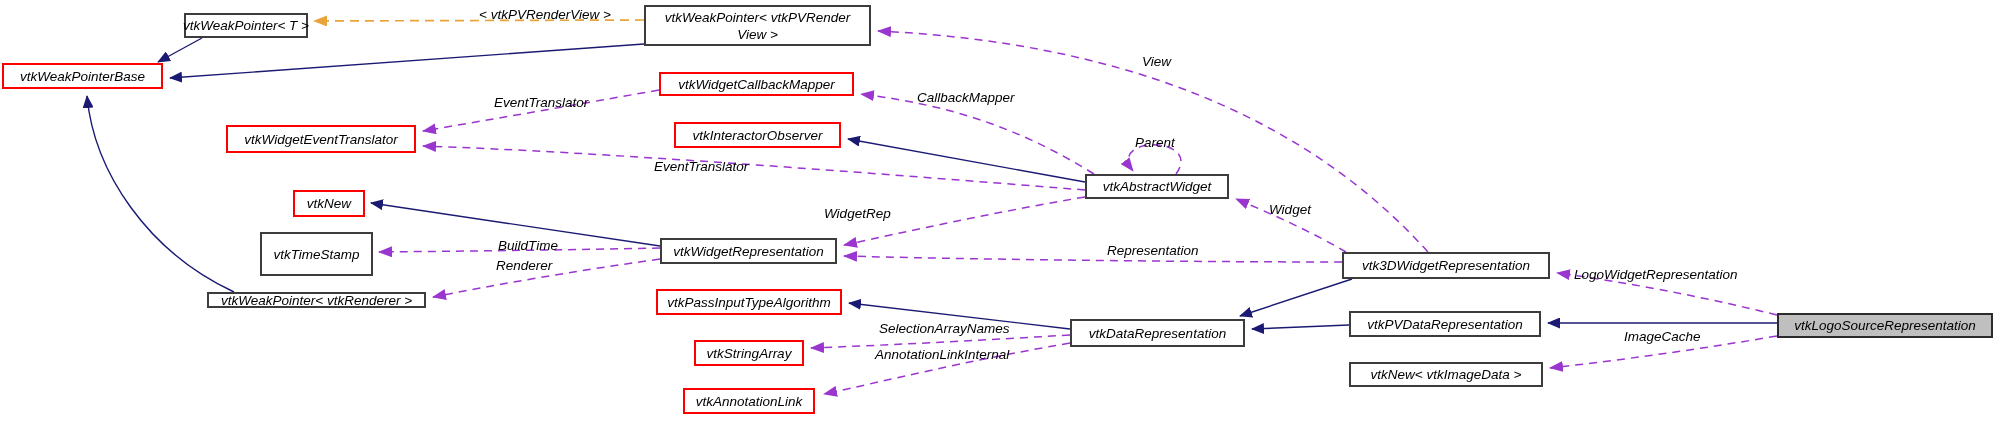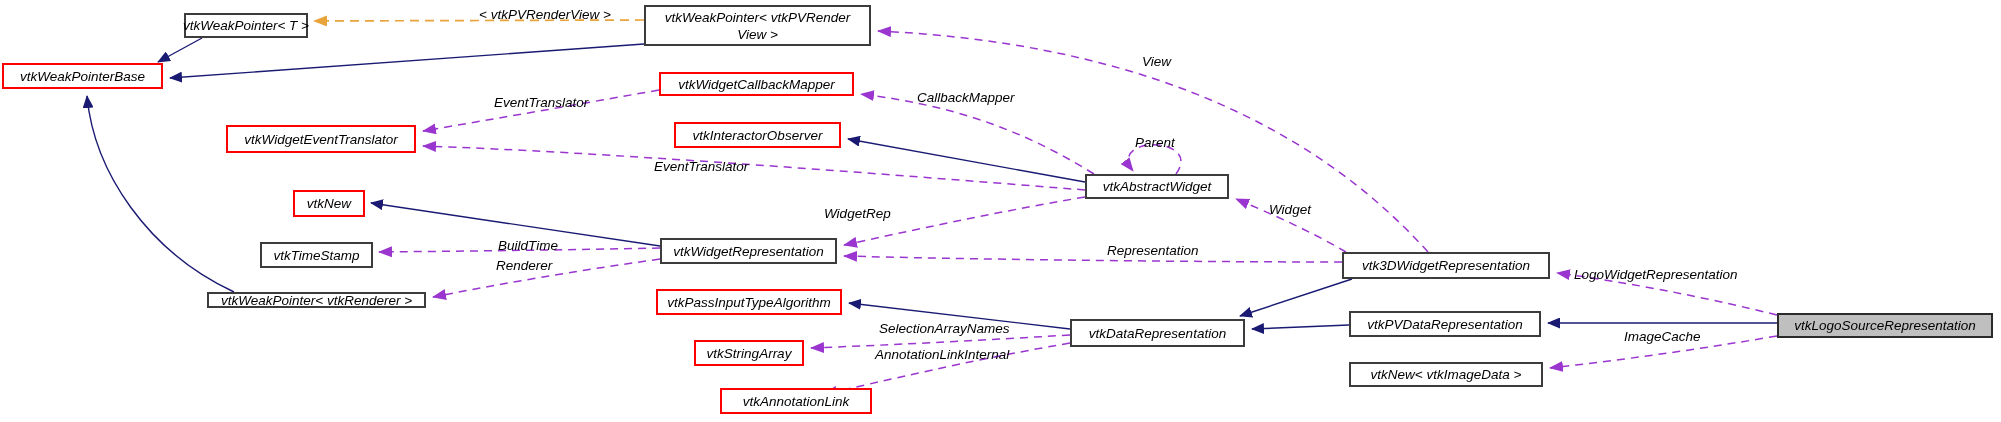--- a/index.html
+++ b/index.html
@@ -84,31 +84,31 @@
   <div class="node red" style="left:2px;top:63px;width:161px;height:26px">vtkWeakPointerBase</div>
 
   <div class="node red" style="left:226px;top:125px;width:190px;height:28px">vtkWidgetEventTranslator</div>
 
   <div class="node red" style="left:659px;top:72px;width:195px;height:24px">vtkWidgetCallbackMapper</div>
 
   <div class="node red" style="left:674px;top:122px;width:167px;height:26px">vtkInteractorObserver</div>
 
   <div class="node red" style="left:293px;top:190px;width:72px;height:27px">vtkNew</div>
 
-  <div class="node" style="left:260px;top:242px;width:113px;height:26px">vtkTimeStamp</div>
+  <div class="node" style="left:260px;top:232px;width:113px;height:44px">vtkTimeStamp</div>
 
   <div class="node" style="left:207px;top:292px;width:219px;height:16px">vtkWeakPointer&lt; vtkRenderer &gt;</div>
 
   <div class="node" style="left:660px;top:238px;width:177px;height:26px">vtkWidgetRepresentation</div>
 
   <div class="node red" style="left:656px;top:289px;width:186px;height:26px">vtkPassInputTypeAlgorithm</div>
 
   <div class="node red" style="left:694px;top:340px;width:110px;height:26px">vtkStringArray</div>
 
-  <div class="node red" style="left:720px;top:388px;width:152px;height:26px">vtkAnnotationLink</div>
+  <div class="node red" style="left:683px;top:388px;width:132px;height:26px">vtkAnnotationLink</div>
 
   <div class="node" style="left:1070px;top:319px;width:175px;height:28px">vtkDataRepresentation</div>
 
   <div class="node" style="left:1085px;top:174px;width:144px;height:25px">vtkAbstractWidget</div>
 
   <div class="node" style="left:1342px;top:252px;width:208px;height:27px">vtk3DWidgetRepresentation</div>
 
   <div class="node" style="left:1349px;top:311px;width:192px;height:26px">vtkPVDataRepresentation</div>
 
   <div class="node" style="left:1349px;top:362px;width:194px;height:25px">vtkNew&lt; vtkImageData &gt;</div>

